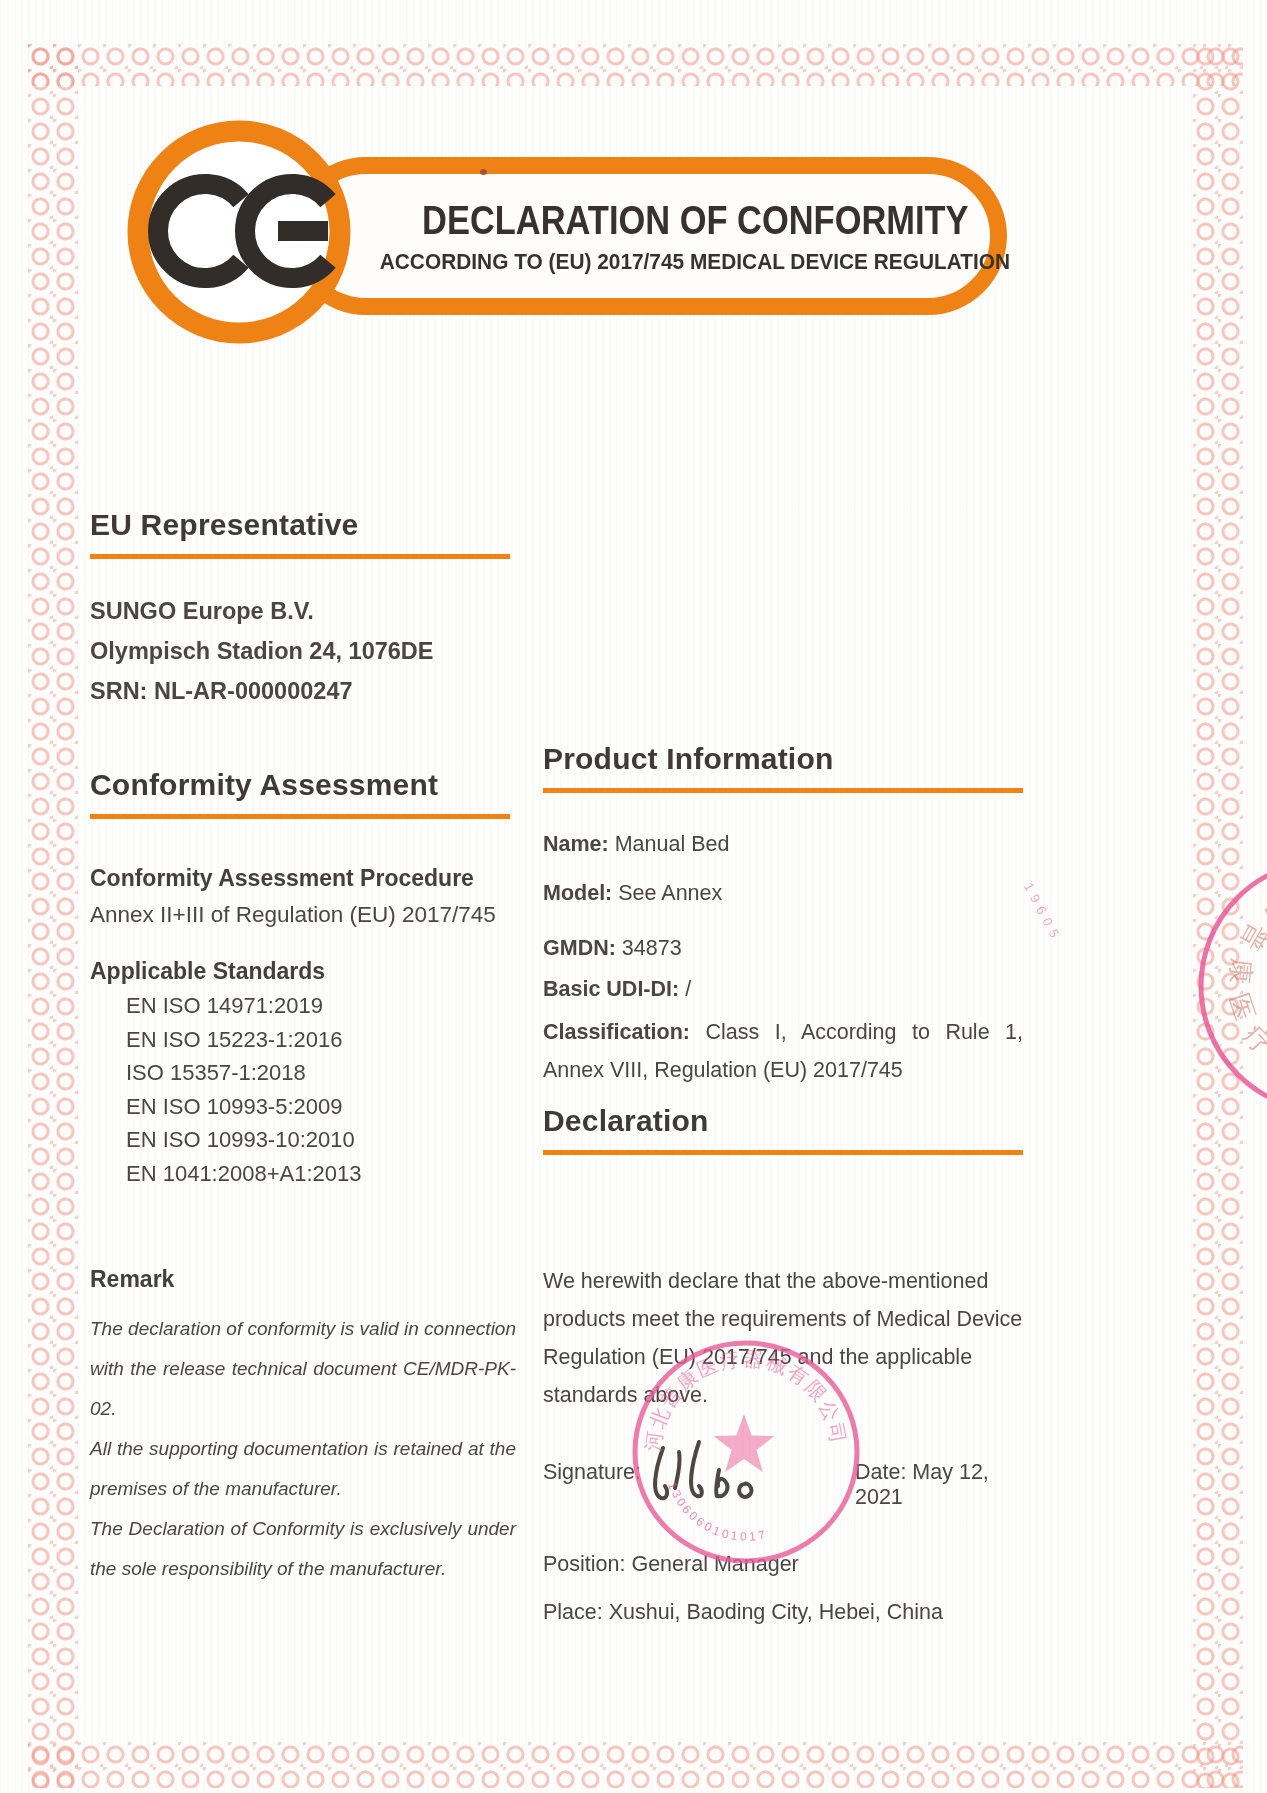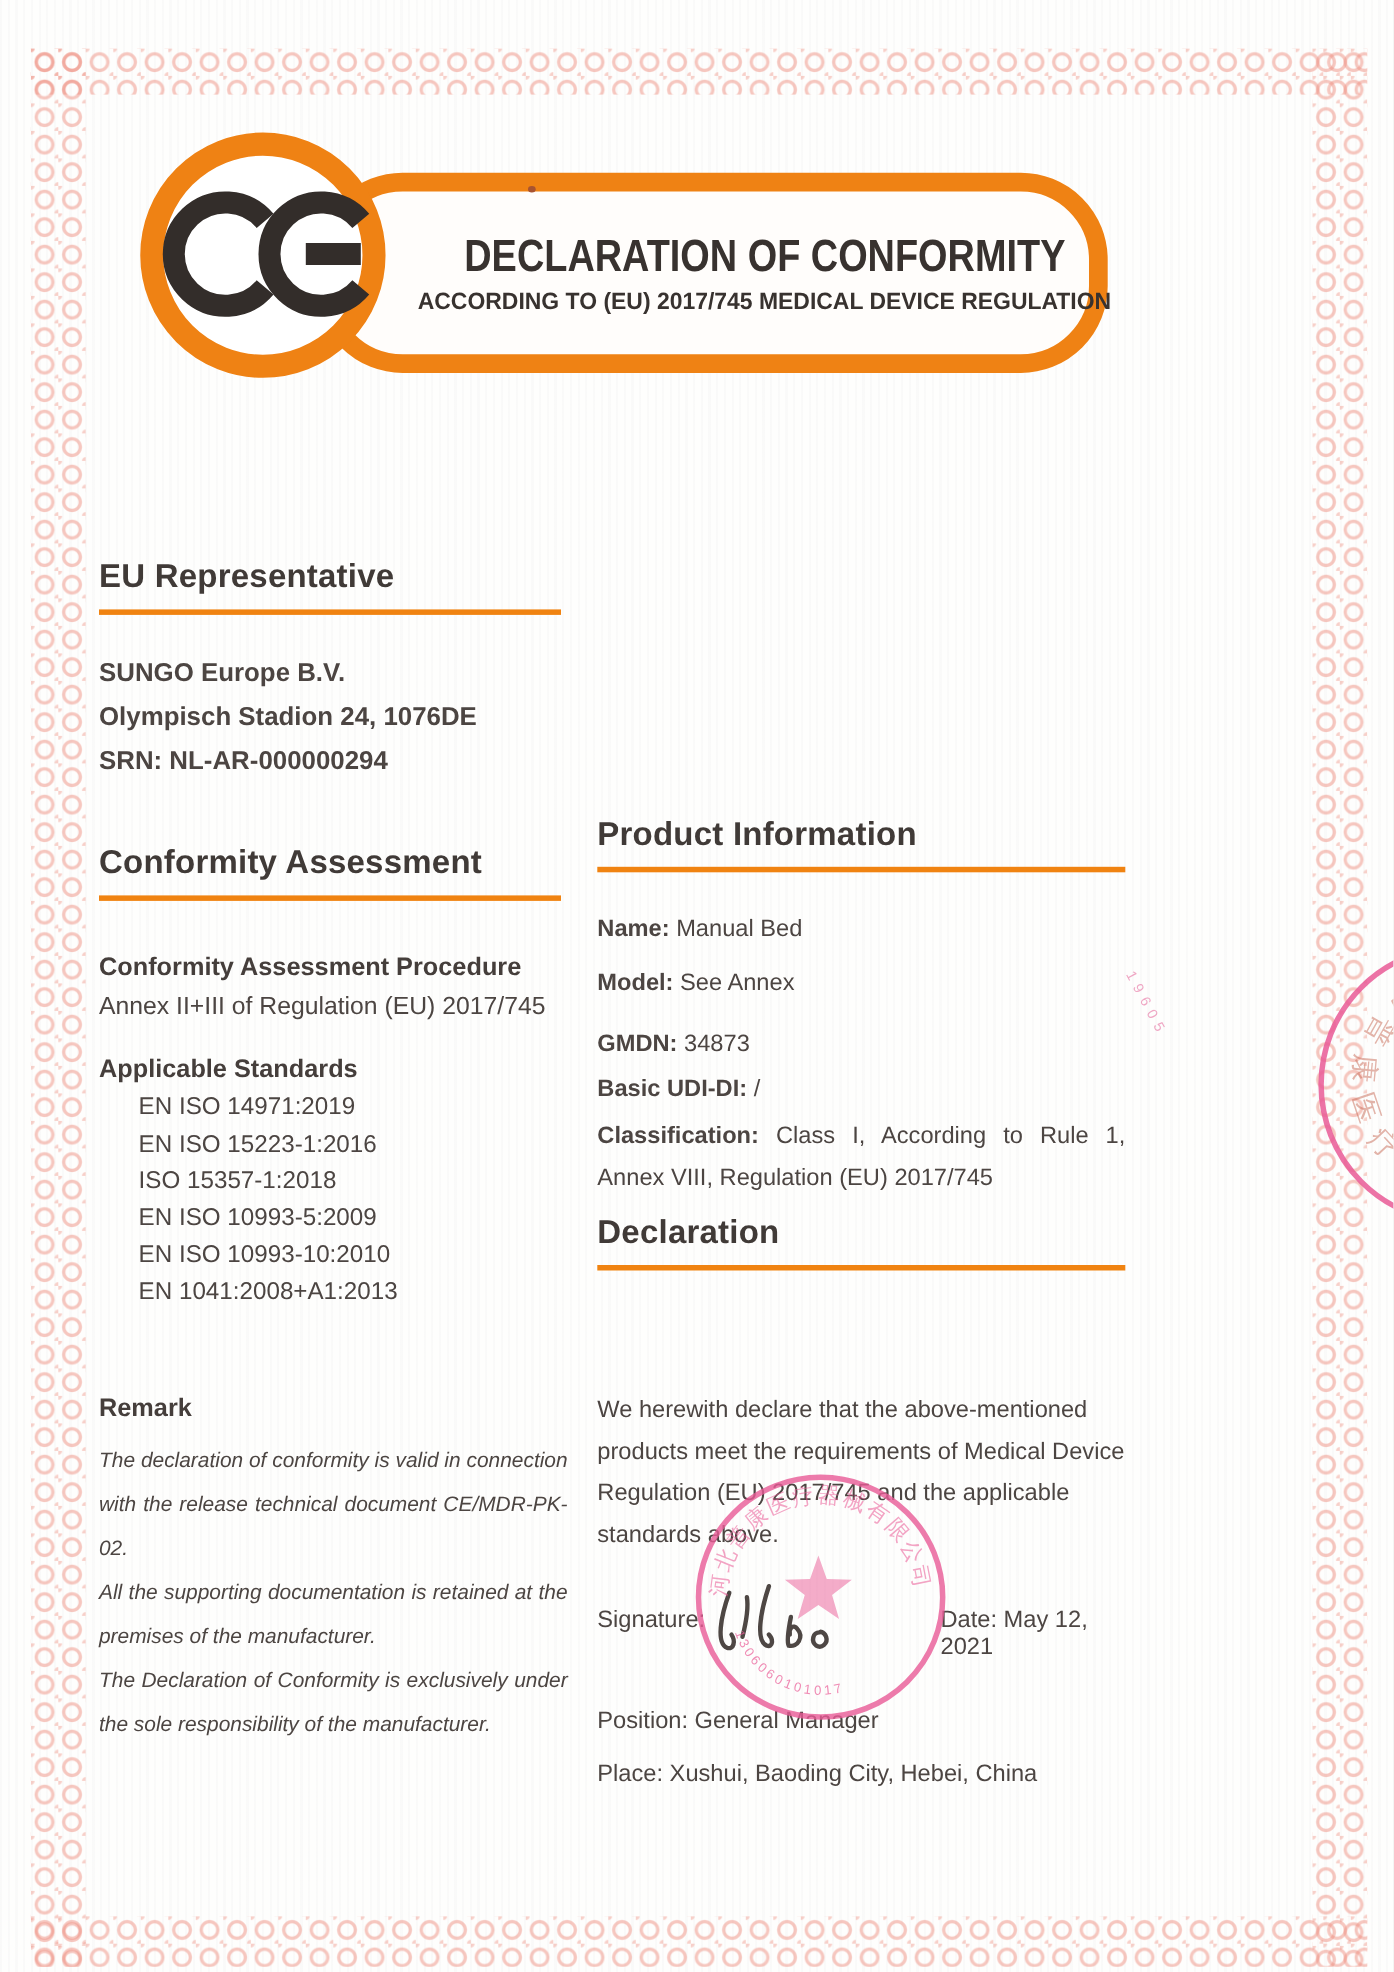--- a/index.html
+++ b/index.html
@@ -20,21 +20,21 @@
       radial-gradient(circle at 100% 100%, rgba(238,144,130,.42) 3px, rgba(238,144,130,0) 4px);
     background-size:25px 25px;
   }
   .b-top{left:28px;right:24px;top:44px;height:42px;}
   .b-bottom{left:28px;right:24px;bottom:5px;height:46px;}
   .b-left{left:28px;width:50px;top:44px;bottom:5px;}
   .b-right{right:24px;width:50px;top:44px;bottom:5px;}
 
   
   .banner{
-    position:absolute;left:287px;top:157px;width:720px;height:182px;
+    position:absolute;left:287px;top:157px;width:720px;height:158px;
     box-sizing:border-box;border:17px solid #ef8214;border-radius:79px;
     background:#fffdfb;z-index:2;
     display:flex;flex-direction:column;justify-content:center;align-items:center;
     padding-left:96px;
   }
   .banner-title{
     font-size:41px;font-weight:700;color:#38322f;white-space:nowrap;
     transform:scaleX(.84);letter-spacing:0;
   }
   .banner-subtitle{
@@ -114,21 +114,21 @@
       <path d="M162 121 H212"></path>
     </g>
   </svg>
 
   <div class="sec col-l" style="top:508px;">
     <h2>EU Representative</h2>
     <div class="rule"></div>
     <div class="addr">
       <div>SUNGO Europe B.V.</div>
       <div>Olympisch Stadion 24, 1076DE</div>
-      <div>SRN: NL-AR-000000294</div>
+      <div>SRN: NL-AR-000000247</div>
     </div>
   </div>
 
   <div class="sec col-l" style="top:768px;">
     <h2>Conformity Assessment</h2>
     <div class="rule"></div>
     <div class="sub-label">Conformity Assessment Procedure</div>
     <div class="sub-value">Annex II+III of Regulation (EU) 2017/745</div>
     <div class="std-label">Applicable Standards</div>
     <div class="std-list">

